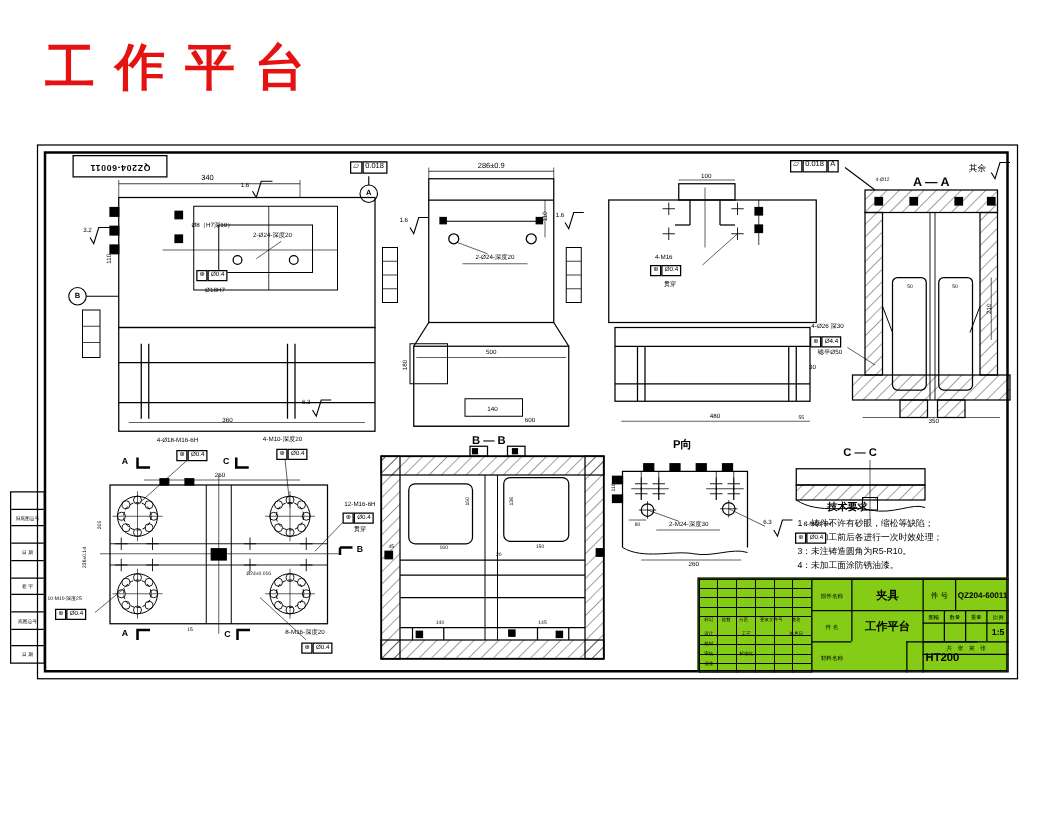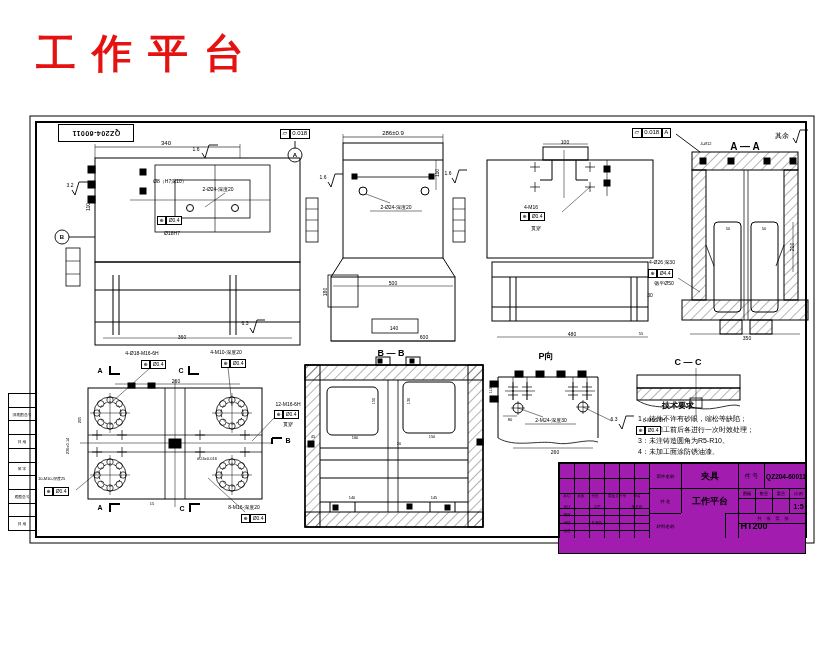--- a/index.html
+++ b/index.html
@@ -9,21 +9,21 @@
         font-weight:bold;font-size:40px;color:#e51212;letter-spacing:16px;white-space:nowrap;}
   svg{position:absolute;left:0;top:0;}
   .lb{position:absolute;white-space:nowrap;line-height:1;}
   .fcf{position:absolute;display:inline-flex;background:#fff;line-height:1.3;}
   .fcf span{border:0.9px solid #000;padding:0 1.5px;display:block;}
   
   #partno-box{position:absolute;left:58px;top:124px;width:74px;height:16px;border:1.4px solid #000;
         display:flex;align-items:center;justify-content:center;}
   #partno-box div{transform:rotate(180deg);font-size:7px;font-weight:bold;letter-spacing:0.5px;}
   
-  #title-block{position:absolute;left:558px;top:462px;width:248px;height:92px;border:1.6px solid #000;box-sizing:border-box;background:#a21caf;}
+  #title-block{position:absolute;left:558px;top:462px;width:248px;height:75px;border:1.6px solid #000;box-sizing:border-box;background:#84cc16;}
   #title-block .cell{position:absolute;box-sizing:border-box;border-left:0.8px solid #000;border-top:0.8px solid #000;
         display:flex;align-items:center;justify-content:center;text-align:center;}
   #tb-leftgrid{position:absolute;left:0;top:0;width:90px;height:75px;
         background-image:repeating-linear-gradient(to bottom,#000 0,#000 0.7px,transparent 0.7px,transparent 7.5px),
                          repeating-linear-gradient(to right,#000 0,#000 0.7px,transparent 0.7px,transparent 15px);}
   .sig{position:absolute;font-size:3.6px;transform:translate(-50%,-50%);white-space:nowrap;}
   
   #left-strip{position:absolute;left:8px;top:393px;width:28px;height:138px;border:1.2px solid #000;
         box-sizing:border-box;display:flex;flex-direction:column;}
   .strip-cell{flex:1;border-bottom:0.8px solid #000;font-size:3.8px;display:flex;align-items:center;justify-content:center;

